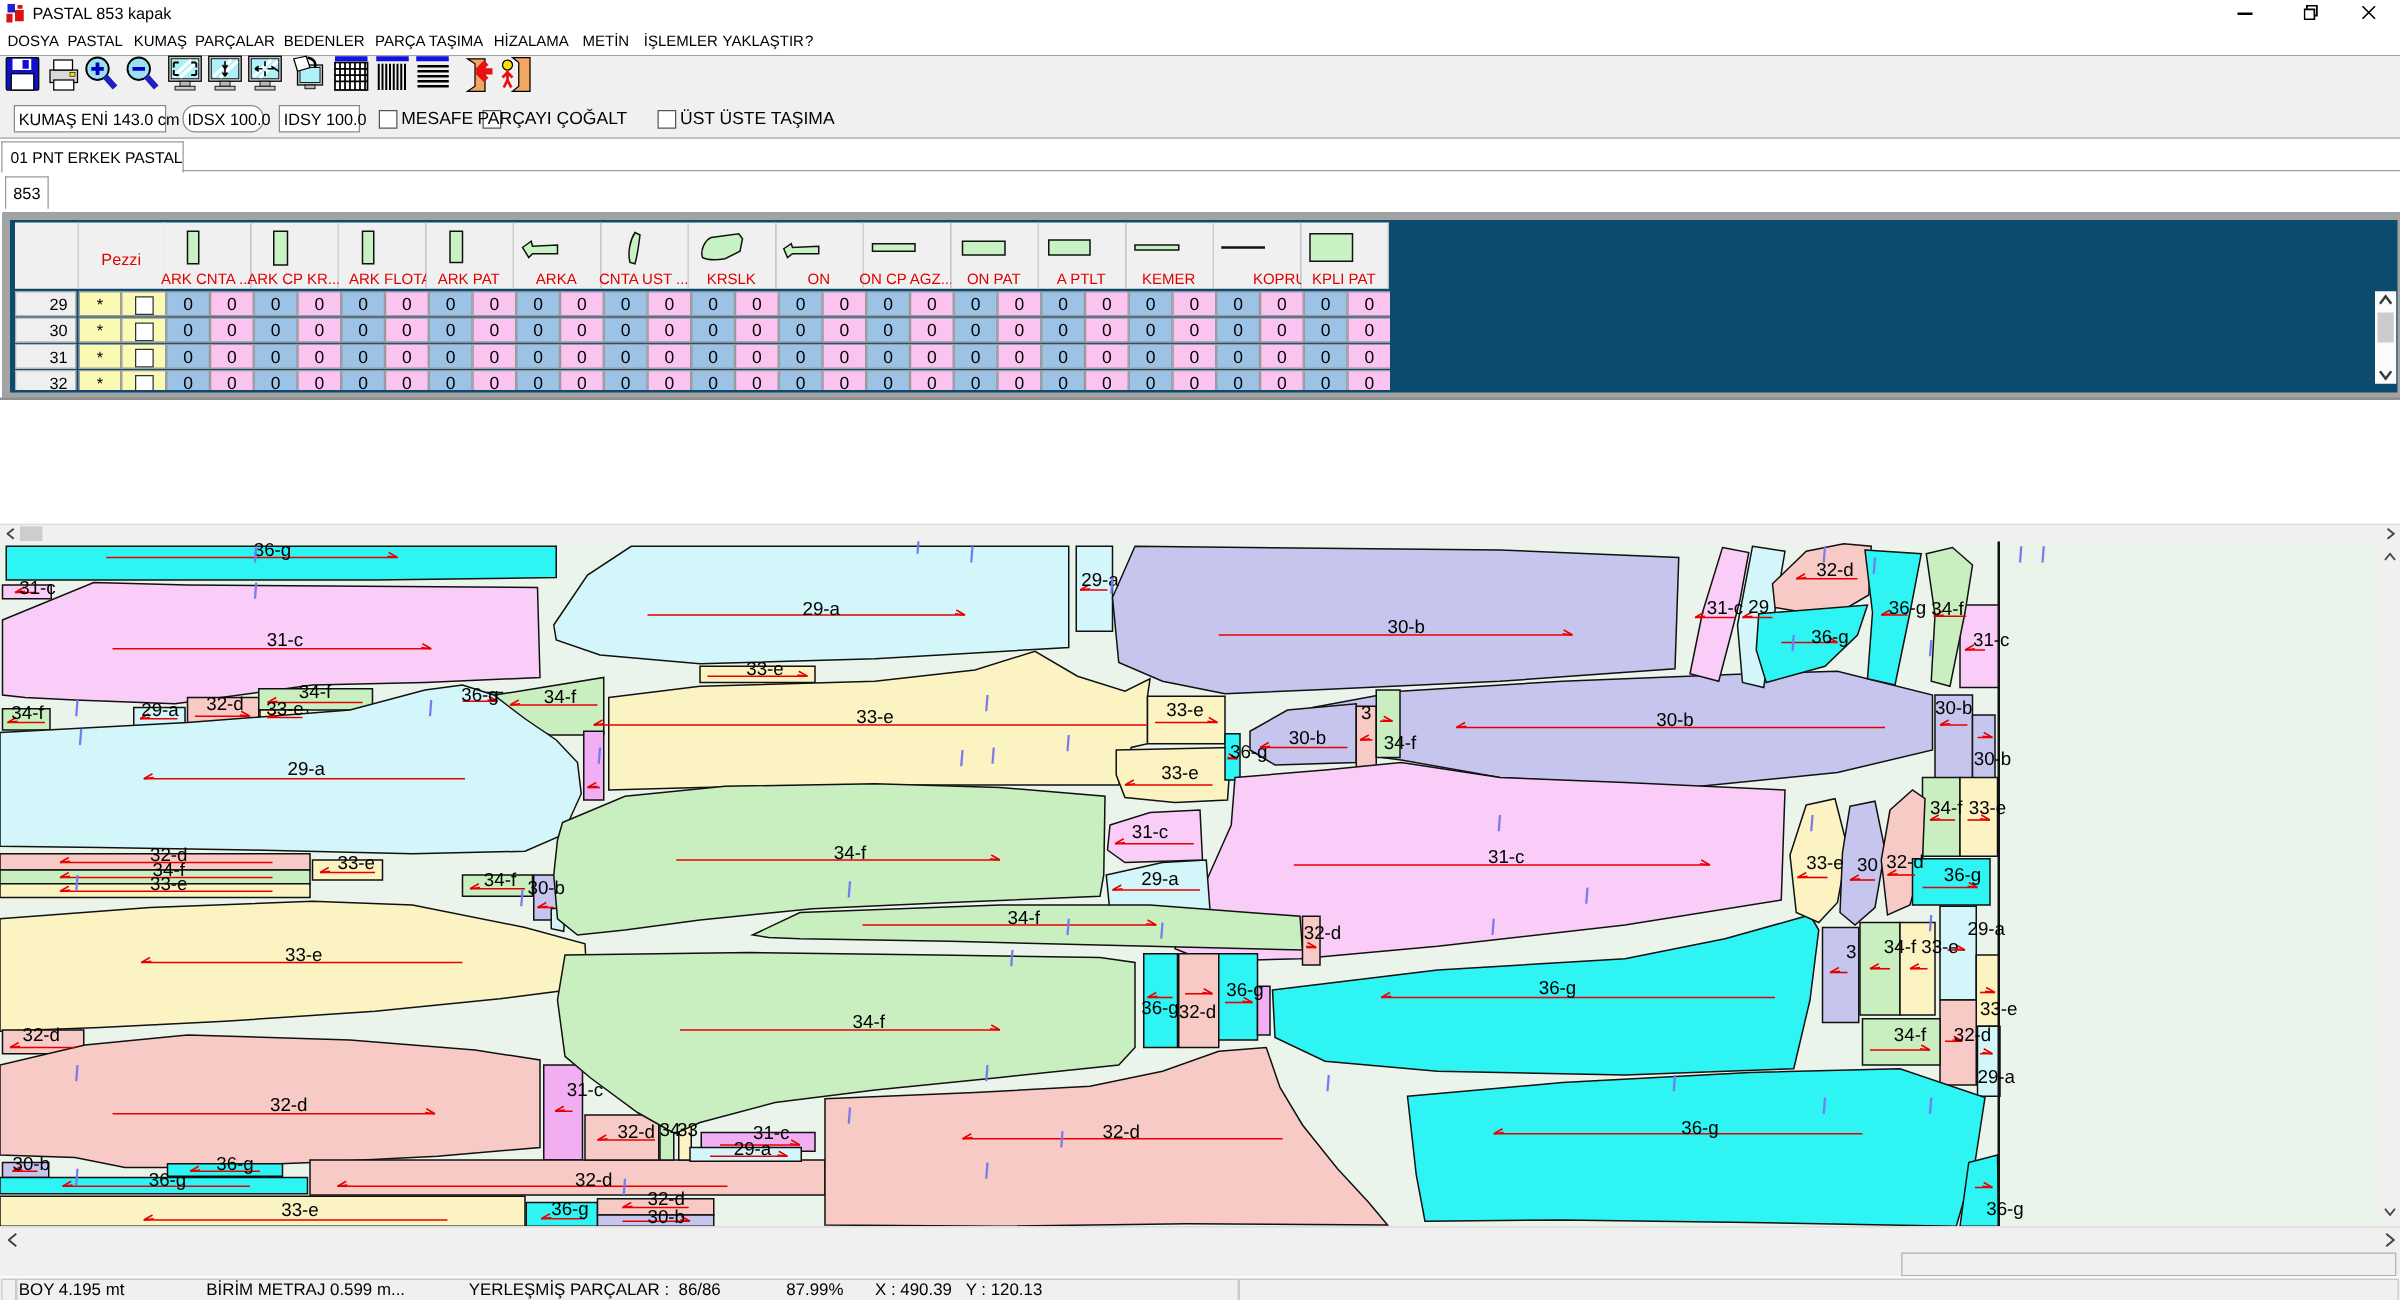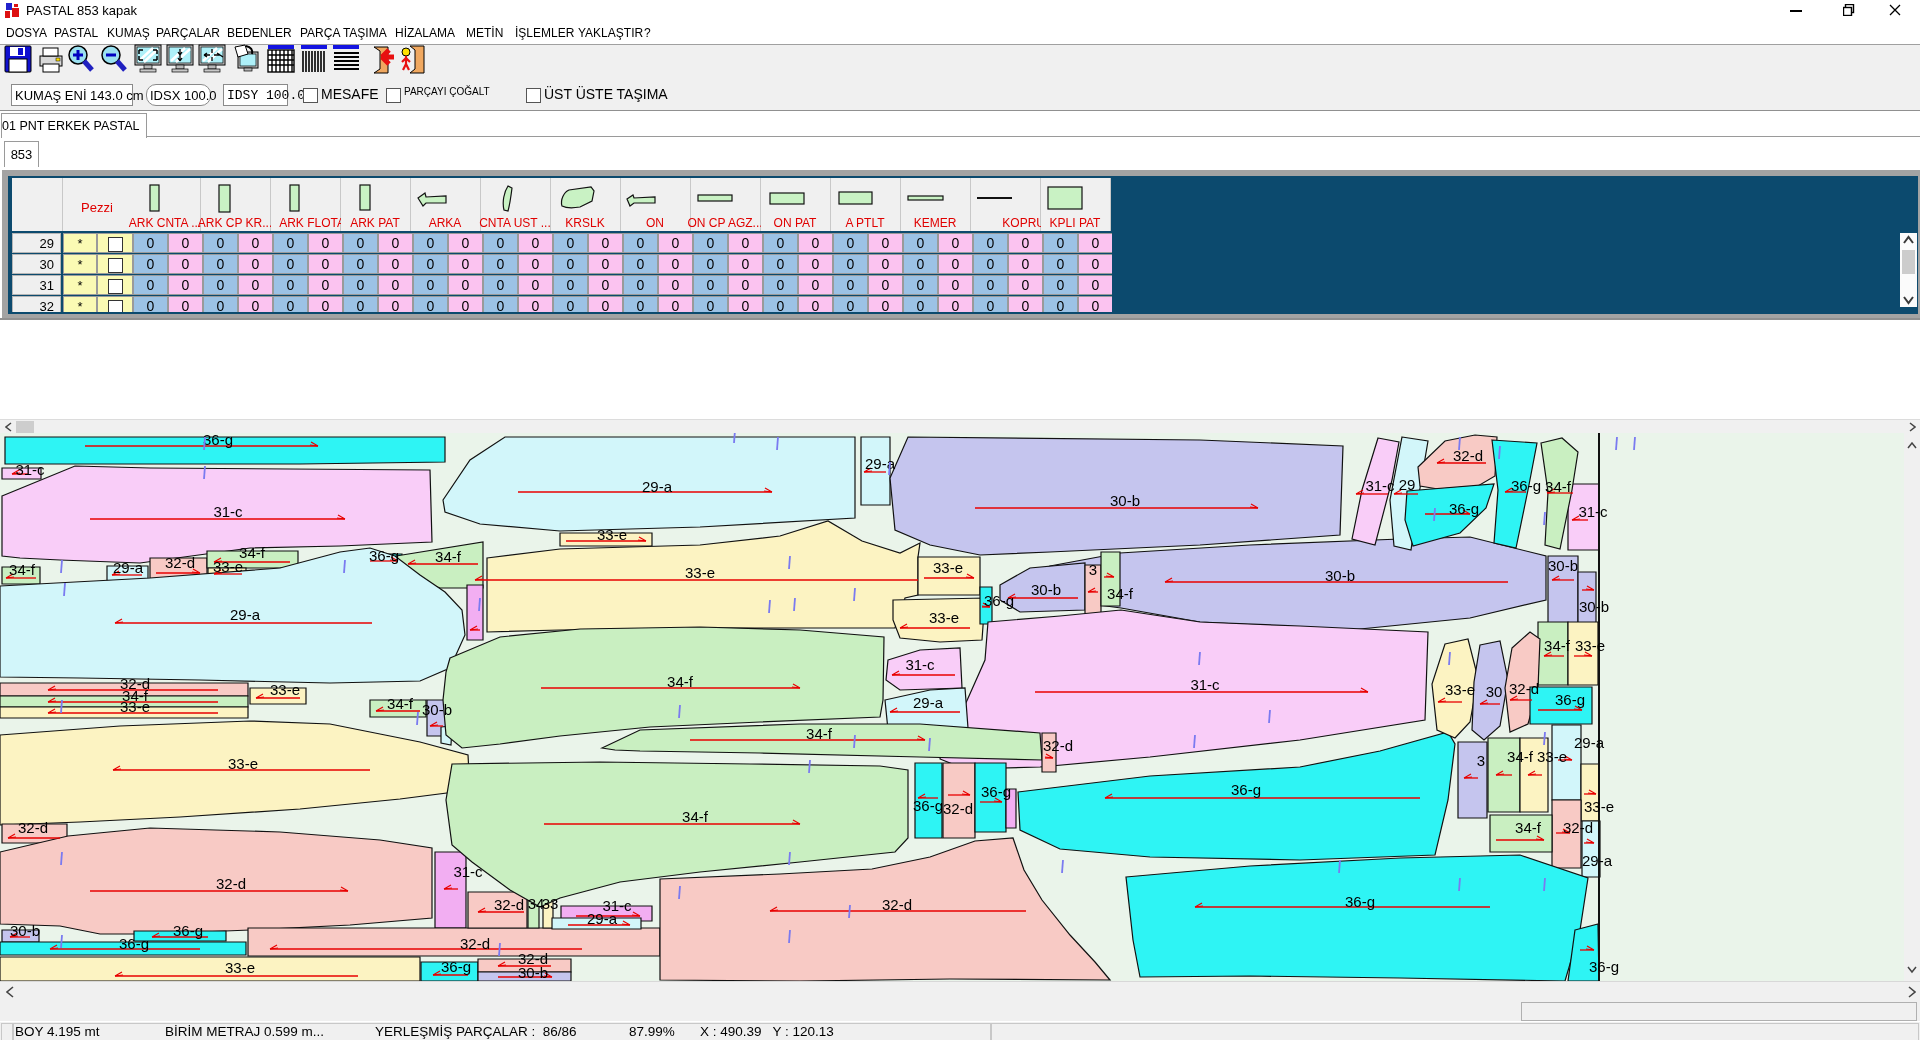--- a/index.html
+++ b/index.html
@@ -103,30 +103,30 @@
     <path d="M8 3 h14 v26 h-14 l6 -4 v-18 z" fill="#f0a860" stroke="#000"></path>
     <path d="M28 13 h-13 m1 0 l7 -7 m-7 7 l7 7" stroke="#e81010" stroke-width="5" fill="none"></path>
   </svg>
 <svg width="30" height="32" style="position:absolute;left:398px;top:44px">
     <path d="M12 2 h14 v27 h-14 l5 -4 v-19 z" fill="#f0a860" stroke="#000"></path>
     <circle cx="8" cy="8" r="4" fill="#ffe000" stroke="#000"></circle>
     <path d="M8 12 v8 m0 -6 l-4 4 m4 -4 l4 4 m-4 2 l-3 6 m3 -6 l3 6" stroke="#e81010" stroke-width="2.2" fill="none"></path>
   </svg>
 <div class="fld" style="left:11px;top:84px;width:122px;">KUMAŞ ENİ 143.0 cm</div>
 <div class="fld" style="left:146px;top:84px;width:65px;border-radius:10px;">IDSX 100.0</div>
-<div class="fld" style="left:223px;top:84px;width:65px;font-family:Liberation Mono, monospace;">IDSY 100.0</div>
+<div class="fld" style="left:223px;top:84px;width:65px;">IDSY 100.0</div>
 <div style="position:absolute;left:303px;top:88px;width:13px;height:13px;background:#fff;border:1px solid #555"></div>
 <div style="position:absolute;left:321px;top:86px;font-size:14px;white-space:nowrap">MESAFE</div>
 <div style="position:absolute;left:386px;top:88px;width:13px;height:13px;background:#fff;border:1px solid #555"></div>
-<div style="position:absolute;left:404px;top:86px;font-size:10px;white-space:nowrap">PARÇAYI ÇOĞALT</div>
+<div style="position:absolute;left:382px;top:86px;font-size:14px;white-space:nowrap">PARÇAYI ÇOĞALT</div>
 <div style="position:absolute;left:526px;top:88px;width:13px;height:13px;background:#fff;border:1px solid #555"></div>
 <div style="position:absolute;left:544px;top:86px;font-size:14px;white-space:nowrap">ÜST ÜSTE TAŞIMA</div>
 <div style="position:absolute;left:0;top:110px;width:1920px;height:1px;background:#909090"></div>
 <div style="position:absolute;left:0;top:111px;width:1920px;height:308px;background:#fff"></div>
-<div style="position:absolute;left:1px;top:113px;width:144px;height:24px;background:#fff;border:1px solid #9a9a9a;border-bottom:none;font-size:12.5px;text-align:left;line-height:24px">01 PNT ERKEK PASTAL</div>
+<div style="position:absolute;left:1px;top:113px;width:144px;height:24px;background:#fff;border:1px solid #9a9a9a;border-bottom:none;font-size:12.5px;text-align:right;line-height:24px">01 PNT ERKEK PASTAL</div>
 <div style="position:absolute;left:146px;top:136px;width:1774px;height:1px;background:#9a9a9a"></div>
 <div style="position:absolute;left:4px;top:141px;width:33px;height:25px;background:#fff;border:1px solid #9a9a9a;border-bottom:none;font-size:13px;text-align:center;line-height:25px">853</div>
 <div style="position:absolute;left:2px;top:170px;width:1910px;height:138px;background:#0c4a6e;border:6px solid #a3a3a3">
 <div style="position:absolute;left:4px;top:2px;width:50px;height:53px;background:#f0f0f0;border-right:1px solid #c8c8c8"></div>
 <div style="position:absolute;left:55px;top:2px;width:68px;height:53px;background:#f0f0f0;border-right:1px solid #c8c8c8">
       <div style="position:absolute;left:0;width:68px;top:22px;text-align:center;color:#e00000;font-size:13px">Pezzi</div>
     </div>
 <div style="position:absolute;left:123px;top:2px;width:69px;height:53px;background:#f0f0f0;border-right:1px solid #c8c8c8">
       <svg width="62" height="34" style="position:absolute;left:-7px;top:4px">
         <rect x="26" y="3" width="9" height="26" fill="#c9f2c4" stroke="#111" stroke-width="1.2"></rect>

